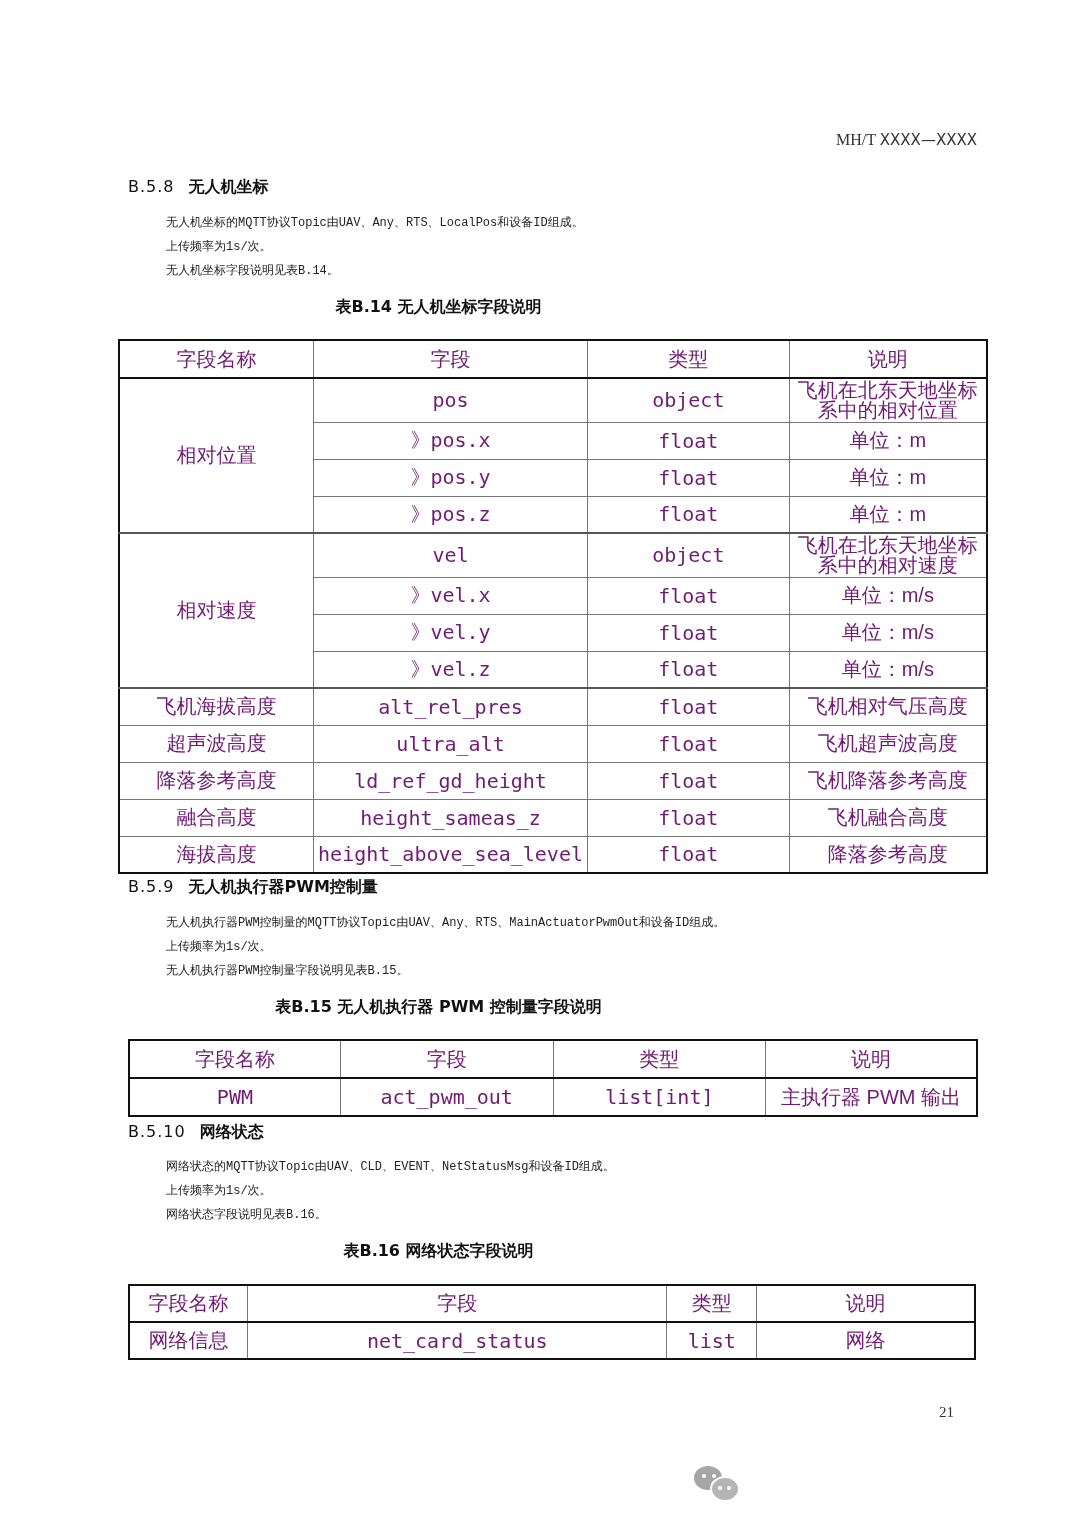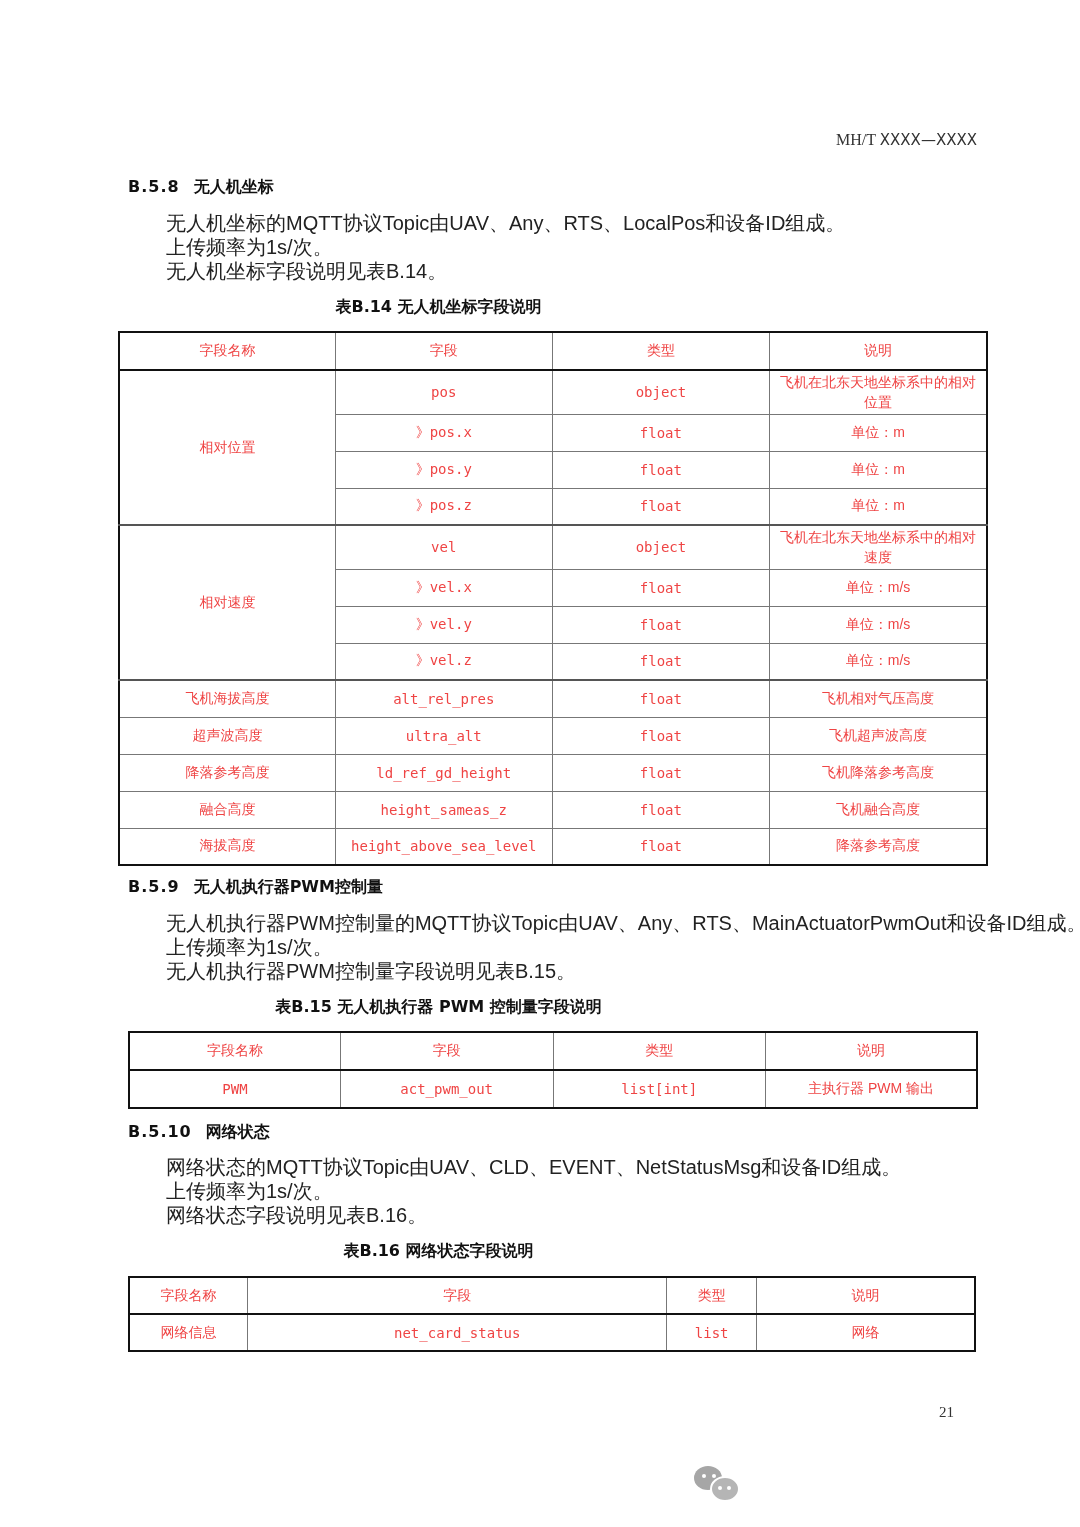--- a/index.html
+++ b/index.html
@@ -11,34 +11,35 @@
     .page-header {
       position: absolute; top: 131px; right: 103px;
       font-size: 16px; color: #333;
       font-family: "Liberation Serif", serif;
     }
     .page-header .code { font-family: "DejaVu Sans", sans-serif; font-size: 15px; }
     .section-heading {
       position: absolute; left: 128px;
       font-family: "DejaVu Sans", sans-serif; font-size: 16px; font-weight: bold; color: #111;
     }
-    .section-heading .num { font-weight: bold; margin-right: 14px; letter-spacing: 1px; }
+    .section-heading .num { font-weight: normal; margin-right: 14px; letter-spacing: 1px; }
     .para {
-      position: absolute; left: 166px; font-size: 20px; line-height: 24px; color: #222;
-      font-family: Liberation Sans, sans-serif;
+      position: absolute; left: 166px; font-size: 12px; line-height: 24px; color: #222;
+      font-family: Liberation Mono, monospace;
     }
     .para div { white-space: nowrap; }
     .caption {
       position: absolute; left: 0; width: 877px; text-align: center;
       font-family: "DejaVu Sans", sans-serif; font-size: 16px; font-weight: bold; color: #111;
     }
     table.doc {
       position: absolute; border-collapse: collapse;
-      border: 2px solid #111; font-size: 14px; color: #ef4444;
+      border: 2px solid #111; font-size: 20px; color: #701a75;
       font-family: "DejaVu Sans Mono", "Liberation Mono", monospace;
+      margin-top: 8px;
     }
     table.doc td, table.doc th {
       border: 1px solid #777; text-align: center; vertical-align: middle;
       padding: 0 4px; font-weight: normal;
     }
     table.doc th { border-bottom: 2px solid #111; font-family: "DejaVu Sans", sans-serif; }
     table.doc .cn { font-family: Liberation Sans, sans-serif; }
     table.doc tr.group-start td { border-top: 2px solid #555; }
     .page-number {
       position: absolute; top: 1404px; left: 939px; font-size: 15px; color: #333;

